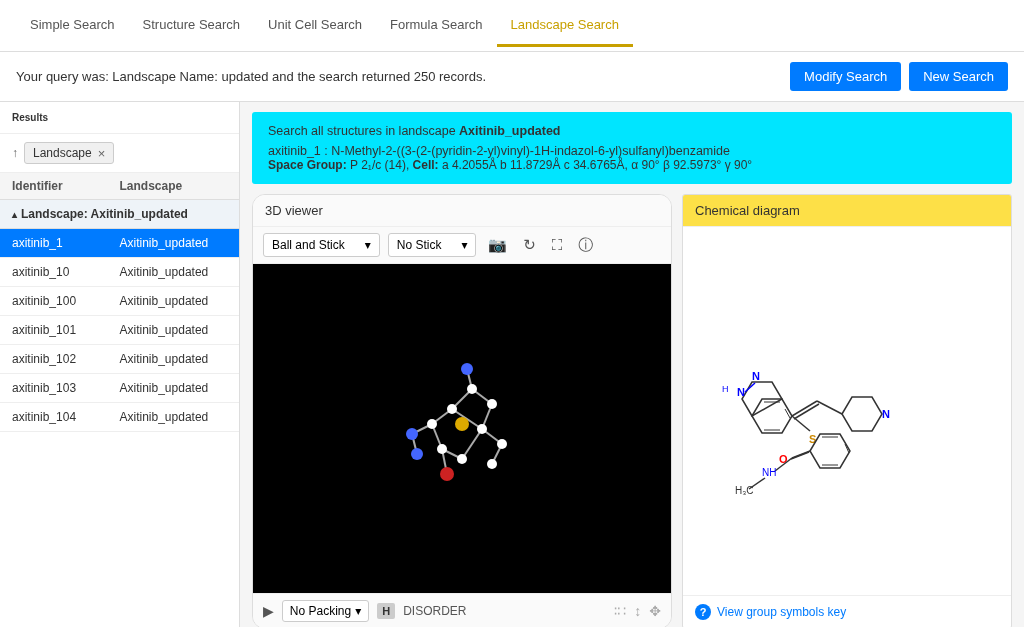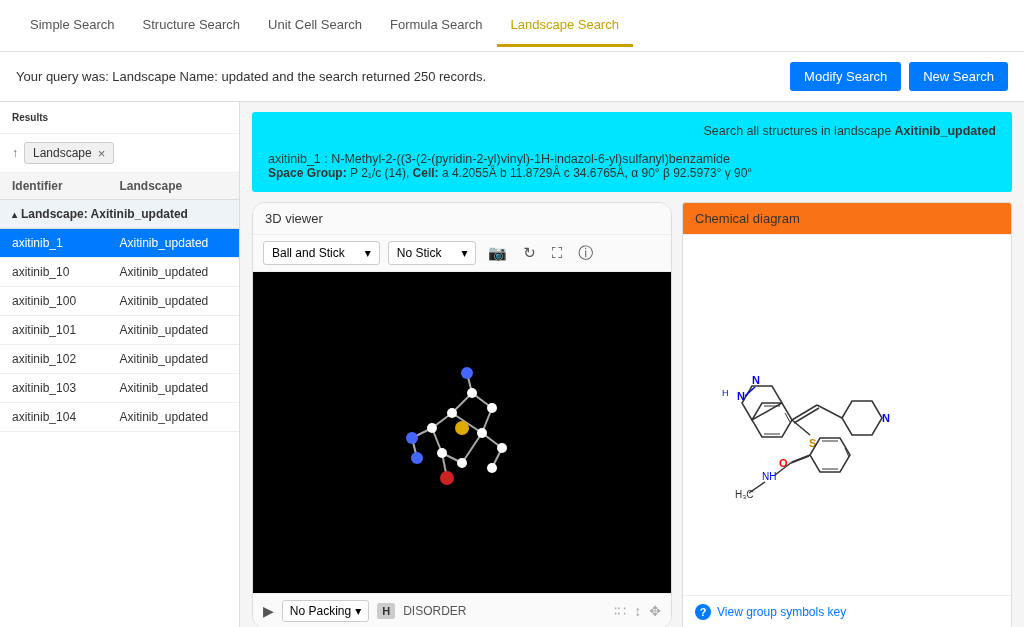--- a/index.html
+++ b/index.html
@@ -143,21 +143,21 @@
     }
 
     
     .info-panel {
       background: #00e5ff;
       border-radius: 3px;
       padding: 12px 16px;
       font-size: 12.5px;
     }
     .info-panel .landscape-name { font-weight: bold; }
-    .info-panel .compound-title { margin-bottom: 14px; text-align: right; }
+    .info-panel .compound-title { margin-bottom: 6px; }
     .info-panel .space-group { font-size: 12px; }
     .info-panel .bold { font-weight: bold; }
 
     
     .viewer-row {
       display: flex;
       gap: 10px;
       flex: 1;
     }
 
@@ -254,21 +254,21 @@
       border: 1px solid #ddd;
       border-radius: 3px;
       display: flex;
       flex-direction: column;
       overflow: hidden;
     }
     .chemical-header {
       padding: 8px 12px;
       font-size: 13px;
       border-bottom: 1px solid #eee;
-      background: #f97316;
+      background: #fde047;
     }
     .chemical-diagram {
       flex: 1;
       display: flex;
       align-items: center;
       justify-content: center;
       padding: 10px;
     }
     .chemical-footer {
       border-top: 1px solid #eee;

